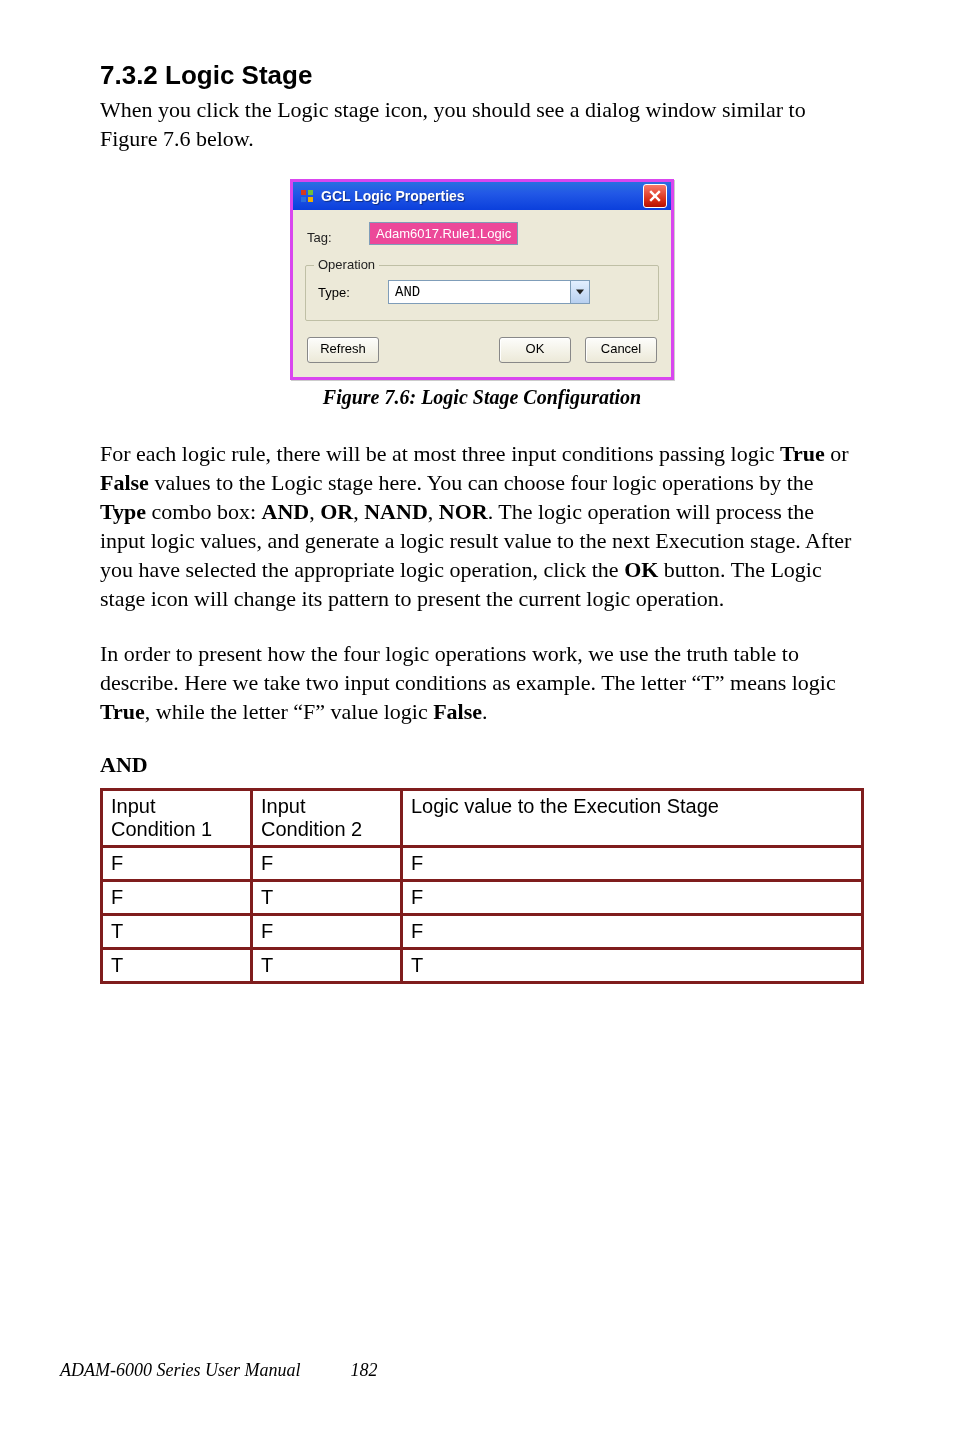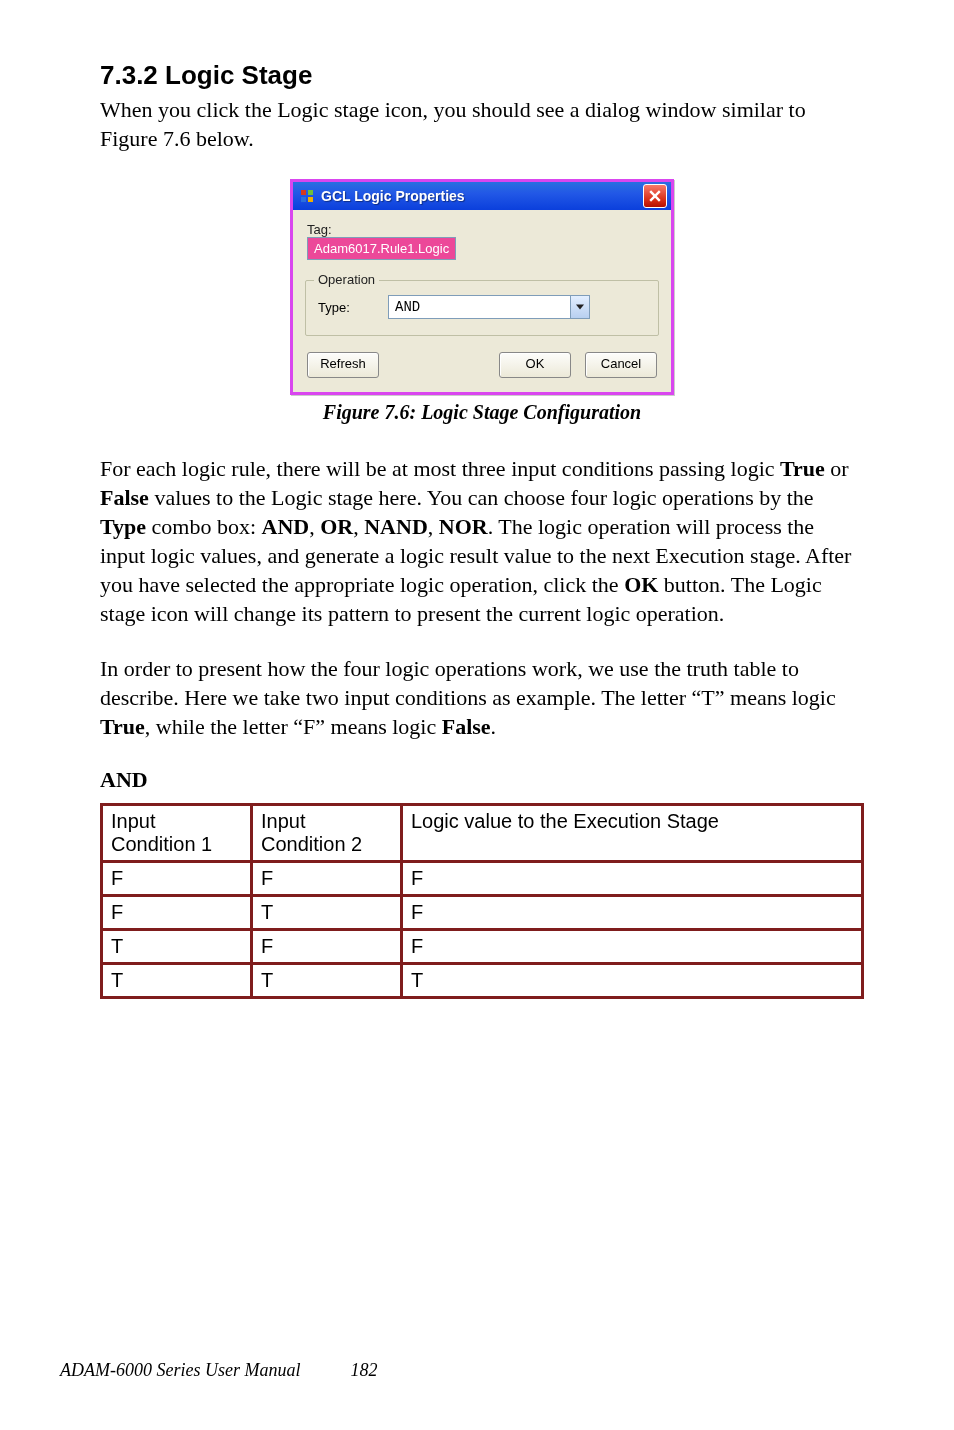--- a/index.html
+++ b/index.html
@@ -67,24 +67,23 @@
     background: linear-gradient(to bottom, #f87a6b, #d62a13 70%, #b40f00);
     display: flex;
     align-items: center;
     justify-content: center;
   }
   .dlg-body {
     padding: 10px 12px 12px 12px;
   }
   .tagrow {
     display: flex;
-    align-items: flex-start;
+    align-items: flex-end;
     margin-bottom: 14px;
     padding: 2px 2px 6px 2px;
-    flex-direction: column;
   }
   .tagrow .lbl {
     width: 62px;
     color: #222;
   }
   .tagrow .val {
     background: #ec4899;
     color: #fff;
     padding: 3px 6px;
     border: 1px solid #7f9db9;
@@ -252,21 +251,21 @@
     </div>
   </div>
 
   <div class="caption">Figure 7.6: Logic Stage Configuration</div>
 
   <p class="p-body">
     <span>For each logic rule, there will be at most three input conditions passing logic </span><b>True</b><span> or </span><b>False</b><span> values to the Logic stage here. You can choose four logic operations by the </span><b>Type</b><span> combo box: </span><b>AND</b><span>, </span><b>OR</b><span>, </span><b>NAND</b><span>, </span><b>NOR</b><span>. The logic operation will process the input logic values, and generate a logic result value to the next Execution stage. After you have selected the appropriate logic operation, click the </span><b>OK</b><span> button. The Logic stage icon will change its pattern to present the current logic operation.</span>
   </p>
 
   <p class="p-body">
-    <span>In order to present how the four logic operations work, we use the truth table to describe. Here we take two input conditions as example. The letter “T” means logic </span><b>True</b><span>, while the letter “F” means logic </span><b>False</b><span>.</span>
+    <span>In order to present how the four logic operations work, we use the truth table to describe. Here we take two input conditions as example. The letter “T” means logic </span><b>True</b><span>, while the letter “F” value logic </span><b>False</b><span>.</span>
   </p>
 
   <div class="tbl-wrap">
     <p class="tbl-heading">AND</p>
     <table class="truth">
       <colgroup>
           <col class="c1">
           <col class="c2">
           <col>
         </colgroup>

